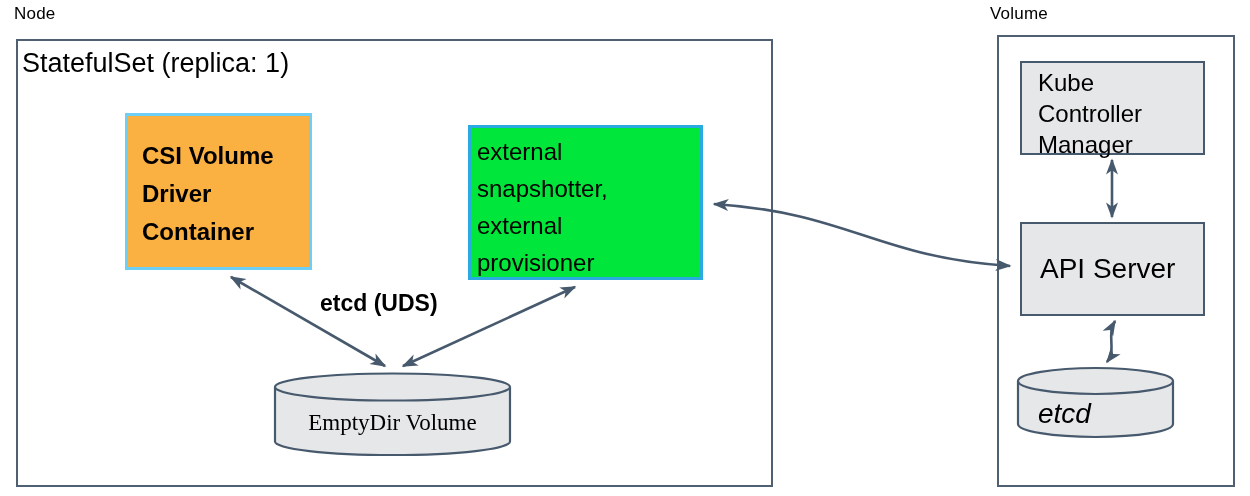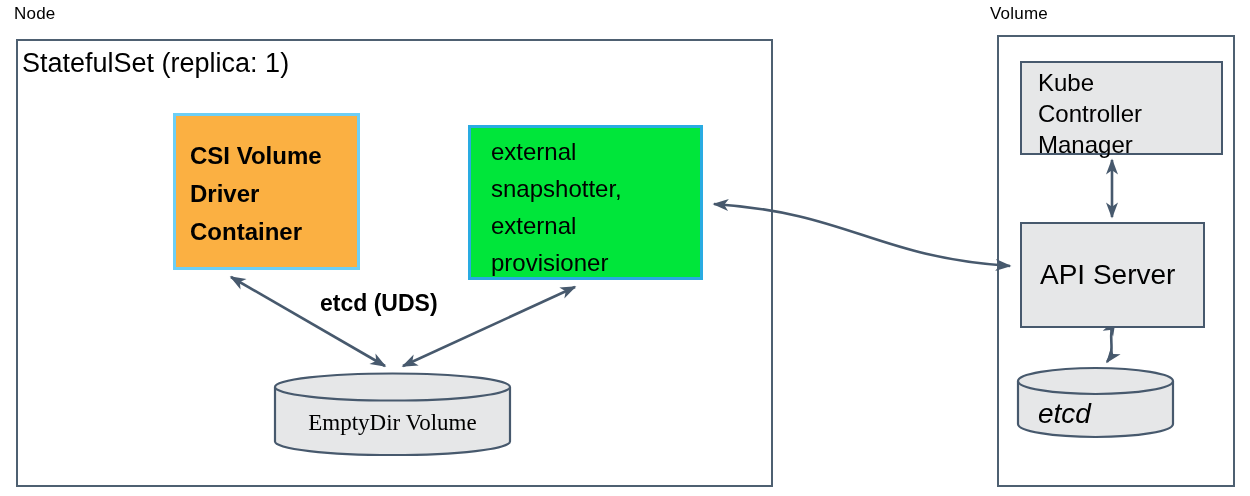--- a/index.html
+++ b/index.html
@@ -57,31 +57,30 @@
   .csi-box {
     position: absolute;
     left: 125px; top: 113px;
     width: 187px; height: 157px;
     background: var(--csi_fill);
     border: 3px solid var(--csi_border);
     font-size: 24px;
     font-weight: 600;
     line-height: 38px;
     padding: 21px 10px 0 14px;
-    margin-left: 48px;
   }
   .sidecar-box {
     position: absolute;
     left: 468px; top: 125px;
     width: 235px; height: 155px;
     background: var(--sidecar_fill);
     border: 3px solid var(--sidecar_border);
     font-size: 24px;
     line-height: 37px;
-    padding: 5px 30px 0 20px;
+    padding: 5px 30px 0 6px;
   }
   .grpc-label {
     position: absolute;
     left: 320px; top: 290px;
     font-size: 23px;
     font-weight: 600;
   }
   .emptydir-label {
     position: absolute;
     left: 275px; top: 410px;
@@ -90,28 +89,28 @@
     font-size: 23px;
     font-family: Liberation Serif, serif;
   }
   .gray-box {
     position: absolute;
     background: var(--gray_fill);
     border: 2px solid var(--line);
   }
   .kcm-box {
     left: 1020px; top: 61px;
-    width: 203px; height: 94px;
+    width: 185px; height: 94px;
     font-size: 24px;
     line-height: 31px;
     padding: 4px 24px 0 16px;
   }
   .api-box {
     left: 1020px; top: 222px;
-    width: 185px; height: 106px;
+    width: 185px; height: 94px;
     font-size: 28px;
     display: flex;
     align-items: center;
     padding-left: 18px;
   }
   .etcd-label {
     position: absolute;
     left: 1038px; top: 398px;
     font-size: 28px;
     font-style: italic;

